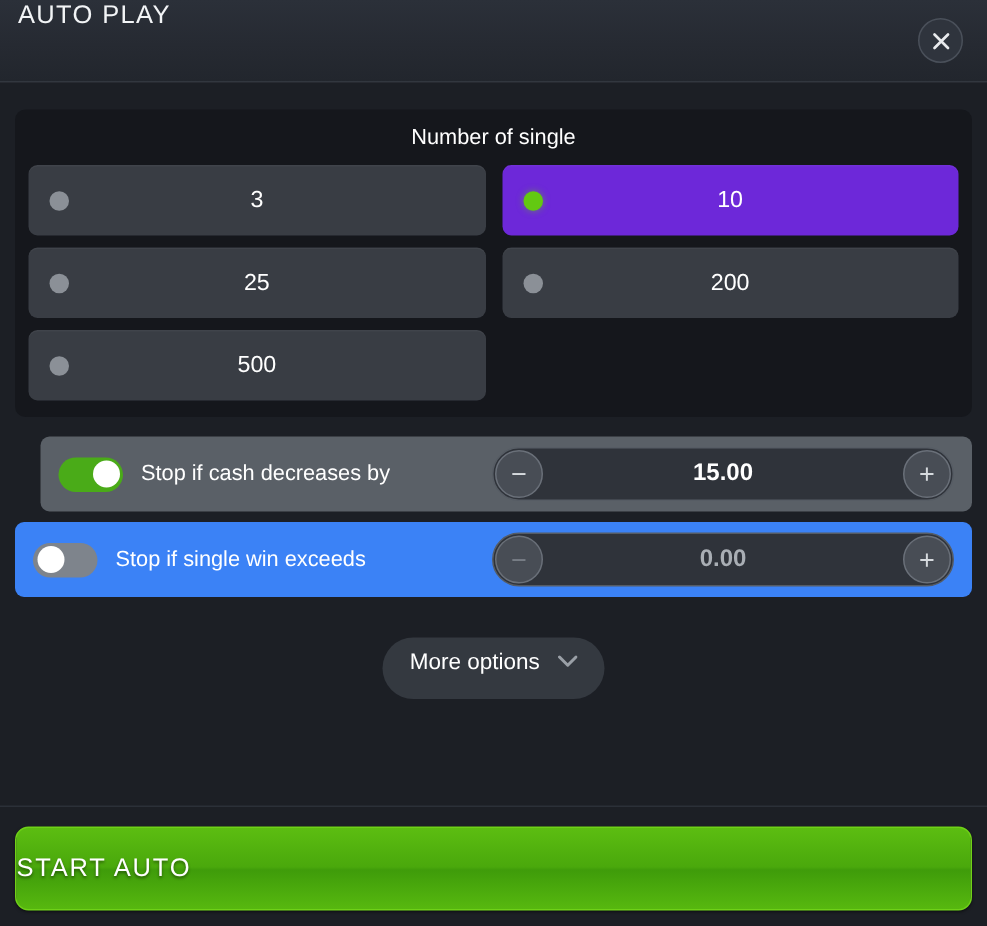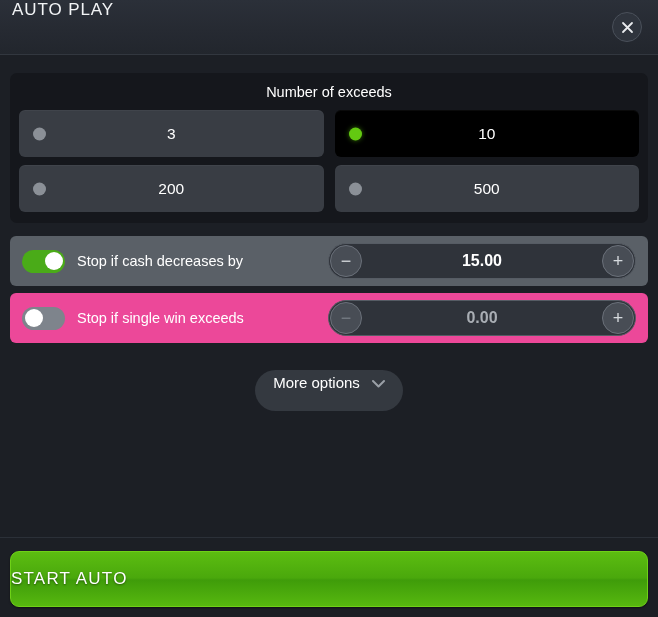--- a/index.html
+++ b/index.html
@@ -95,21 +95,21 @@
     position: relative;
     height: 47px;
     border-radius: 6px;
     background: #393d44;
     display: flex;
     align-items: center;
     justify-content: center;
     cursor: pointer;
     box-shadow: inset 0 1px 0 rgba(255,255,255,0.04);
   }
-  .round-opt.selected { background: #000000; justify-content: center; }
+  .round-opt.selected { background: #6d28d9; justify-content: center; }
 
   .round-dot {
     position: absolute;
     left: 14px;
     top: 50%;
     transform: translateY(-50%);
     width: 13px;
     height: 13px;
     border-radius: 50%;
     background: #8b9097;
@@ -128,23 +128,23 @@
   
   .stop-rows { margin-top: 13px; }
 
   .stop-row {
     height: 50px;
     border-radius: 6px;
     display: flex;
     align-items: center;
     padding: 0 12px;
     margin-bottom: 7px;
-    background: #ec4899;
-  }
-  .stop-row.active { background: #5a6067; }
+    background: #3b82f6;
+  }
+  .stop-row.active { background: #5a6067; margin-left: 17px; }
 
   .switch {
     position: relative;
     width: 43px;
     height: 23px;
     border-radius: 12px;
     background: #7e848c;
     flex: 0 0 43px;
     cursor: pointer;
   }
@@ -217,25 +217,25 @@
   .step-value.muted { color: #a9aeb4; }
 
   
   .more-wrap {
     display: flex;
     justify-content: center;
     margin-top: 20px;
   }
   .more-btn {
     height: 41px;
-    padding: 4px 18px;
+    padding: 16px 18px;
     border-radius: 21px;
     background: #343940;
     display: flex;
-    align-items: flex-start;
+    align-items: flex-end;
     gap: 12px;
     cursor: pointer;
   }
   .more-label { font-size: 15px; color: #ffffff; }
 
   
   .footer {
     flex: 0 0 auto;
     border-top: 1px solid #2b3038;
     padding: 13px 10px 10px 10px;
@@ -271,33 +271,37 @@
         <svg width="15" height="15" viewBox="0 0 15 15">
           <path d="M3 3 L12 12 M12 3 L3 12" stroke="#e8eaed" stroke-width="1.8" stroke-linecap="round" fill="none"></path>
         </svg>
       </span>
     </div>
   </div>
 
   <div class="content">
 
     <div class="rounds-panel">
-      <div class="rounds-title">Number of exceeds</div>
+      <div class="rounds-title">Number of single</div>
       <div class="rounds-grid">
 
         <div class="round-opt">
           <span class="round-dot"></span>
           <span class="round-label">3</span>
         </div>
 
         <div class="round-opt selected">
           <span class="round-dot"></span>
           <span class="round-label">10</span>
         </div>
 
+        <div class="round-opt">
+          <span class="round-dot"></span>
+          <span class="round-label">25</span>
+        </div>
 
 
         <div class="round-opt">
           <span class="round-dot"></span>
           <span class="round-label">200</span>
         </div>
 
         <div class="round-opt">
           <span class="round-dot"></span>
           <span class="round-label">500</span>

